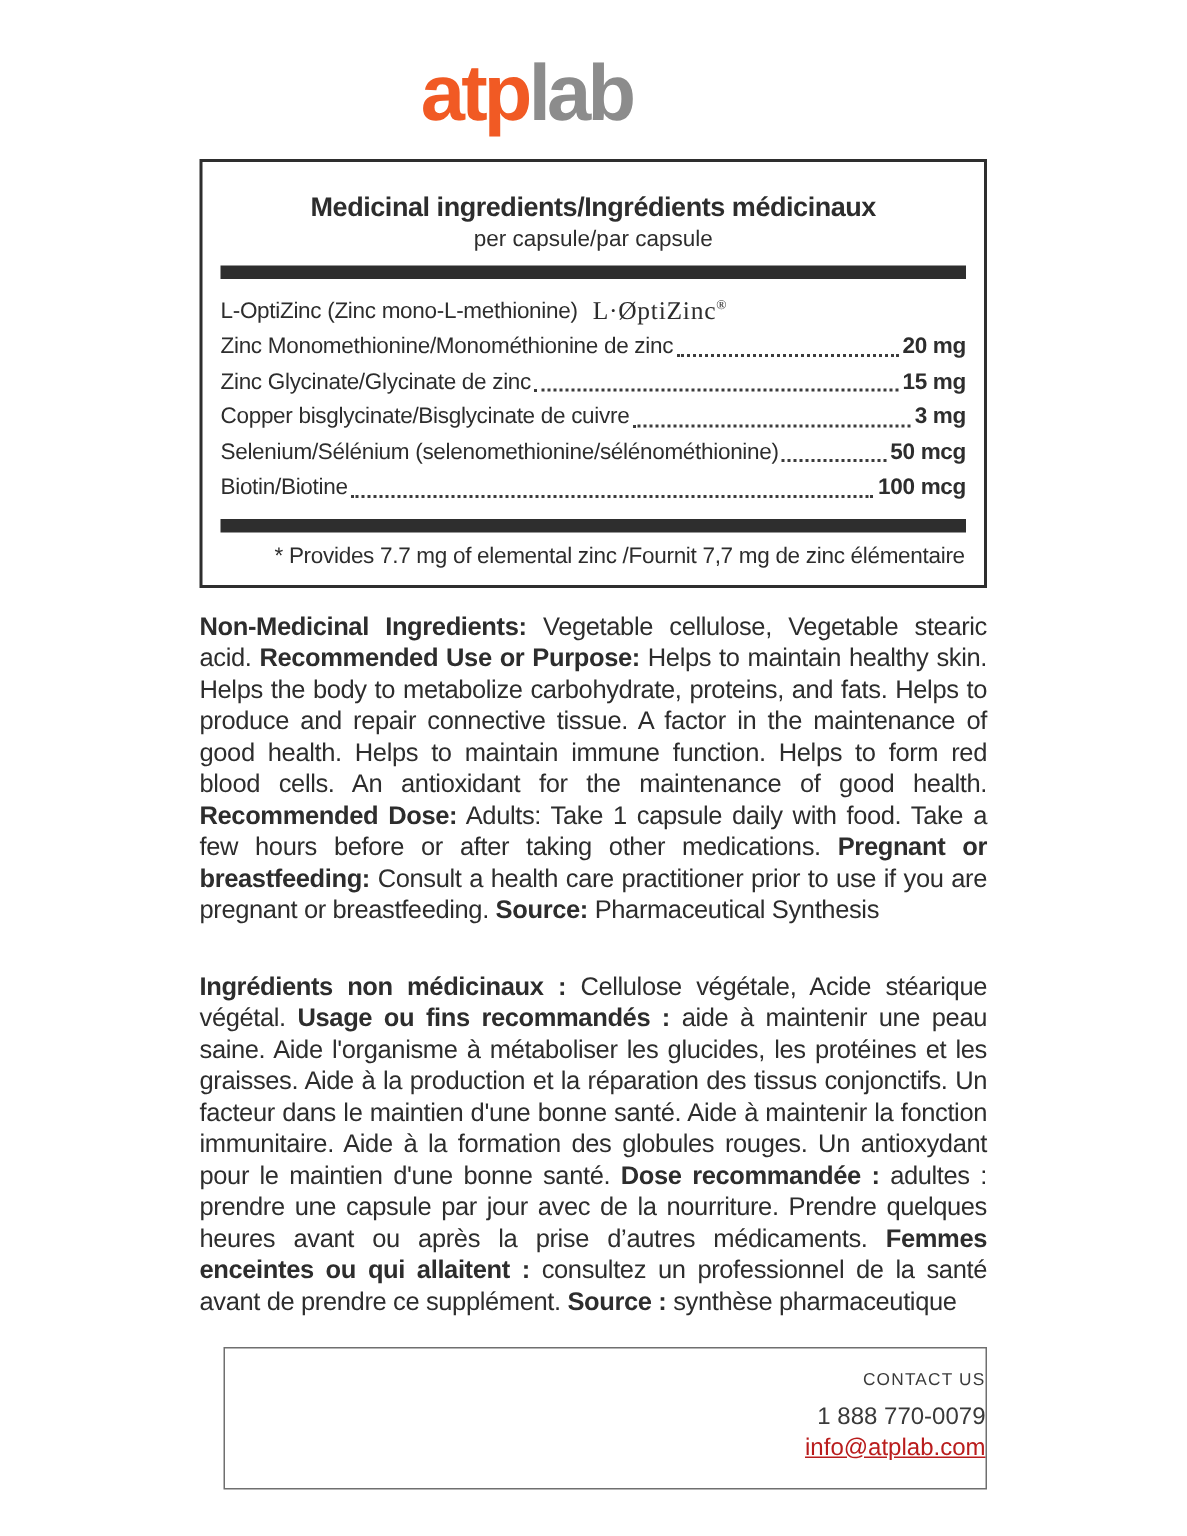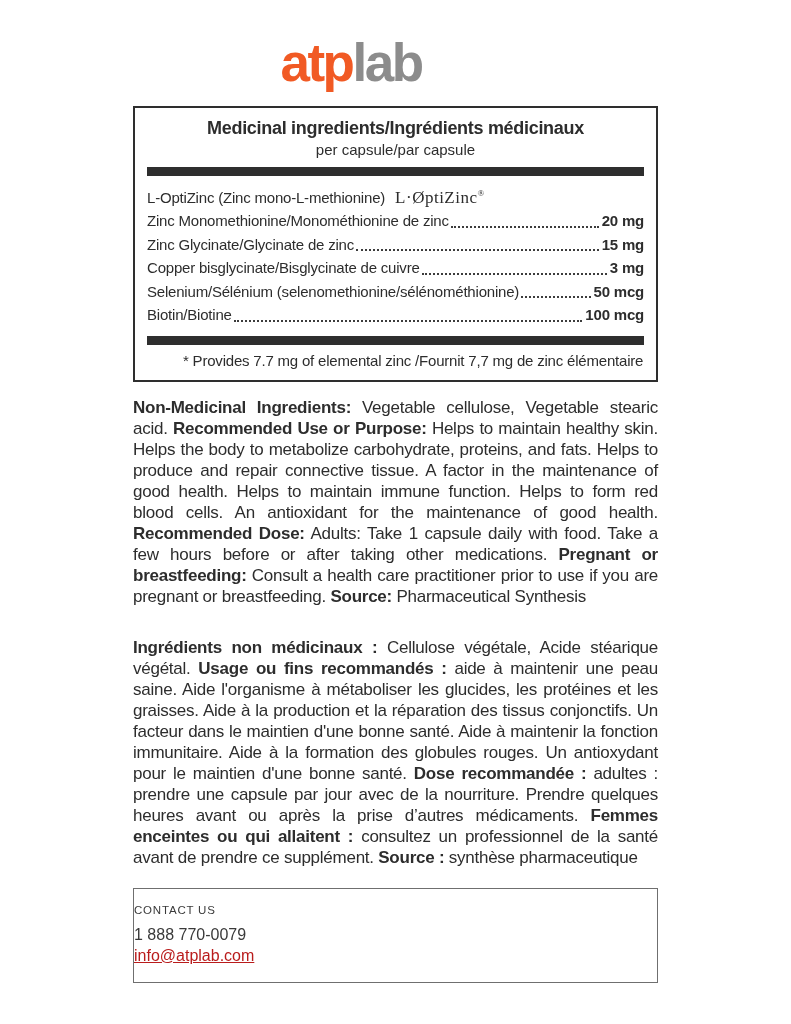--- a/index.html
+++ b/index.html
@@ -25,21 +25,21 @@
   .logo .atp { color: #F15A24; }
   .logo .lab { color: #8C8C8C; }
 
   
   .col { width: 525px; margin-left: 133px; }
 
   
   .panel {
     margin-top: 17px;
     border: 2px solid #2e2e2e;
-    padding: 7px 12px 8px 12px;
+    padding: 17px 12px 8px 12px;
   }
   .panel-title {
     text-align: center;
     font-weight: bold;
     font-size: 18px;
     letter-spacing: -0.3px;
     margin-top: 3px;
   }
   .panel-subtitle {
     text-align: center;
@@ -89,22 +89,23 @@
     text-align: justify;
   }
   .body-en { margin-top: 15px; }
   .body-fr { margin-top: 30px; }
   .body-text b { letter-spacing: -0.25px; }
 
   
   .contact {
     margin-top: 20px;
     border: 1px solid #6f6f6f;
-    text-align: left;
+    text-align: right;
     padding: 15px 0 17px 0;
+    margin-left: 16px;
   }
   .contact-heading {
     font-size: 11.5px;
     letter-spacing: 0.8px;
     color: #3a3a3a;
   }
   .contact-phone {
     margin-top: 10px;
     font-size: 16px;
     color: #3a3a3a;

